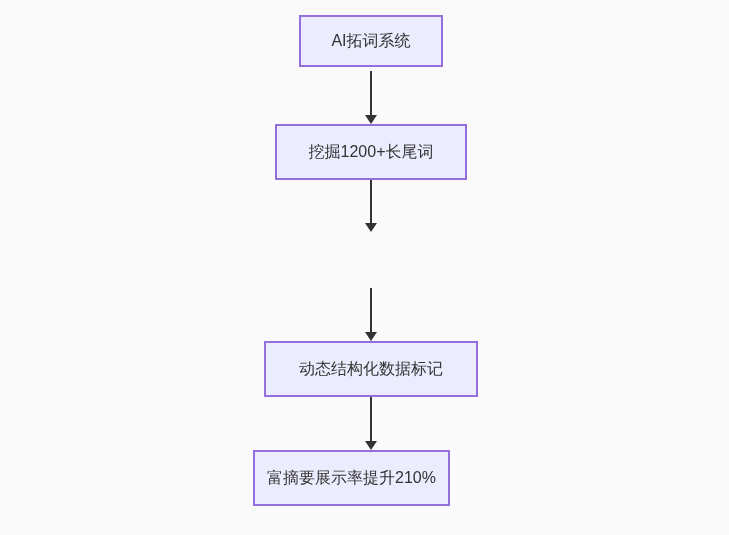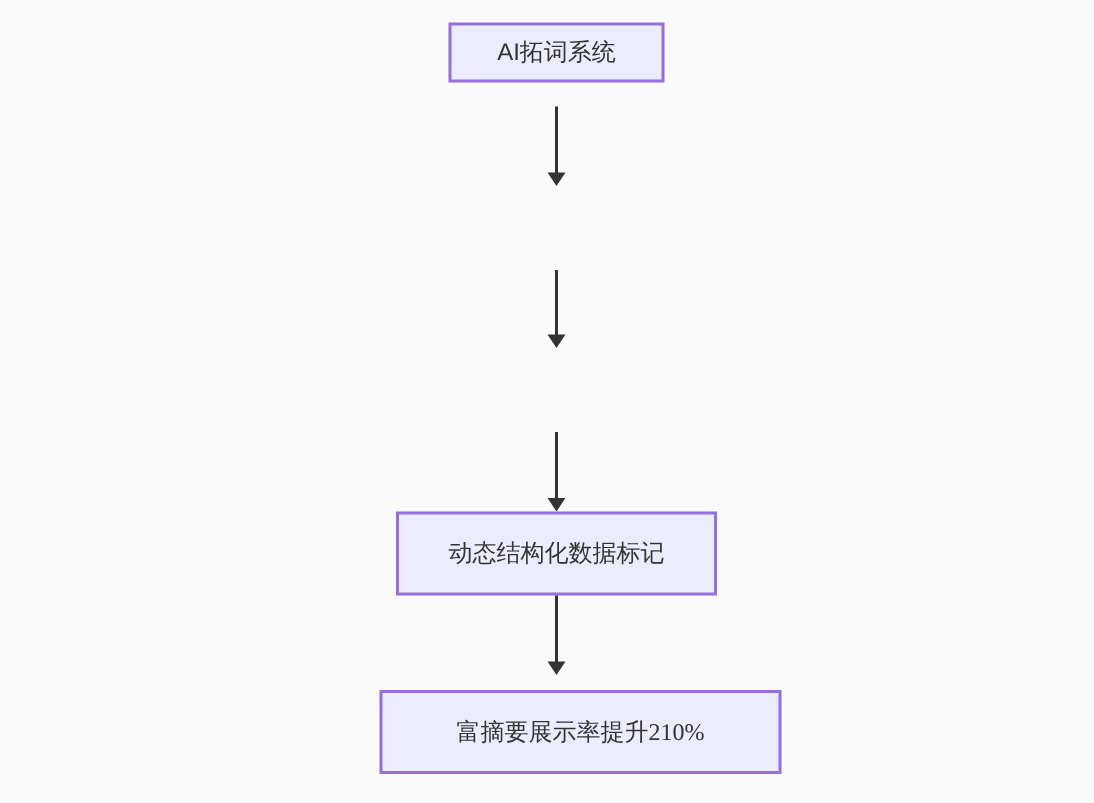--- a/index.html
+++ b/index.html
@@ -21,25 +21,25 @@
     background: #ECECFF;
     border: 2px solid #9370DB;
     color: #333333;
     font-size: 16px;
     display: flex;
     align-items: center;
     justify-content: center;
     text-align: center;
     white-space: nowrap;
   }
-  .node-1 { left: 299px; top: 15px;  width: 144px; height: 40px; }
+  .node-1 { left: 299px; top: 15px;  width: 144px; height: 52px; }
   .node-2 { left: 275px; top: 124px; width: 192px; height: 56px; }
   .node-3 { left: 260px; top: 232px; width: 221px; height: 56px; }
   .node-4 { left: 264px; top: 341px; width: 214px; height: 56px; align-items: center; }
-  .node-5 { left: 253px; top: 460px; width: 268px; height: 56px; font-family: Liberation Serif, serif; }
+  .node-5 { left: 253px; top: 450px; width: 197px; height: 56px; }
 
   .edge {
     position: absolute;
     left: 0;
     width: 729px;
     pointer-events: none;
   }
   .edge .shaft {
     position: absolute;
     left: 370px;
@@ -70,20 +70,23 @@
 
   <div class="node node-1">
     <span>AI拓词系统</span>
   </div>
 
   <div class="edge edge-1">
     <div class="shaft"></div>
     <div class="head"></div>
   </div>
 
+  <div class="node node-2">
+    <span>挖掘1200+长尾词</span>
+  </div>
 
   <div class="edge edge-2">
     <div class="shaft"></div>
     <div class="head"></div>
   </div>
 
 
   <div class="edge edge-3">
     <div class="shaft"></div>
     <div class="head"></div>

